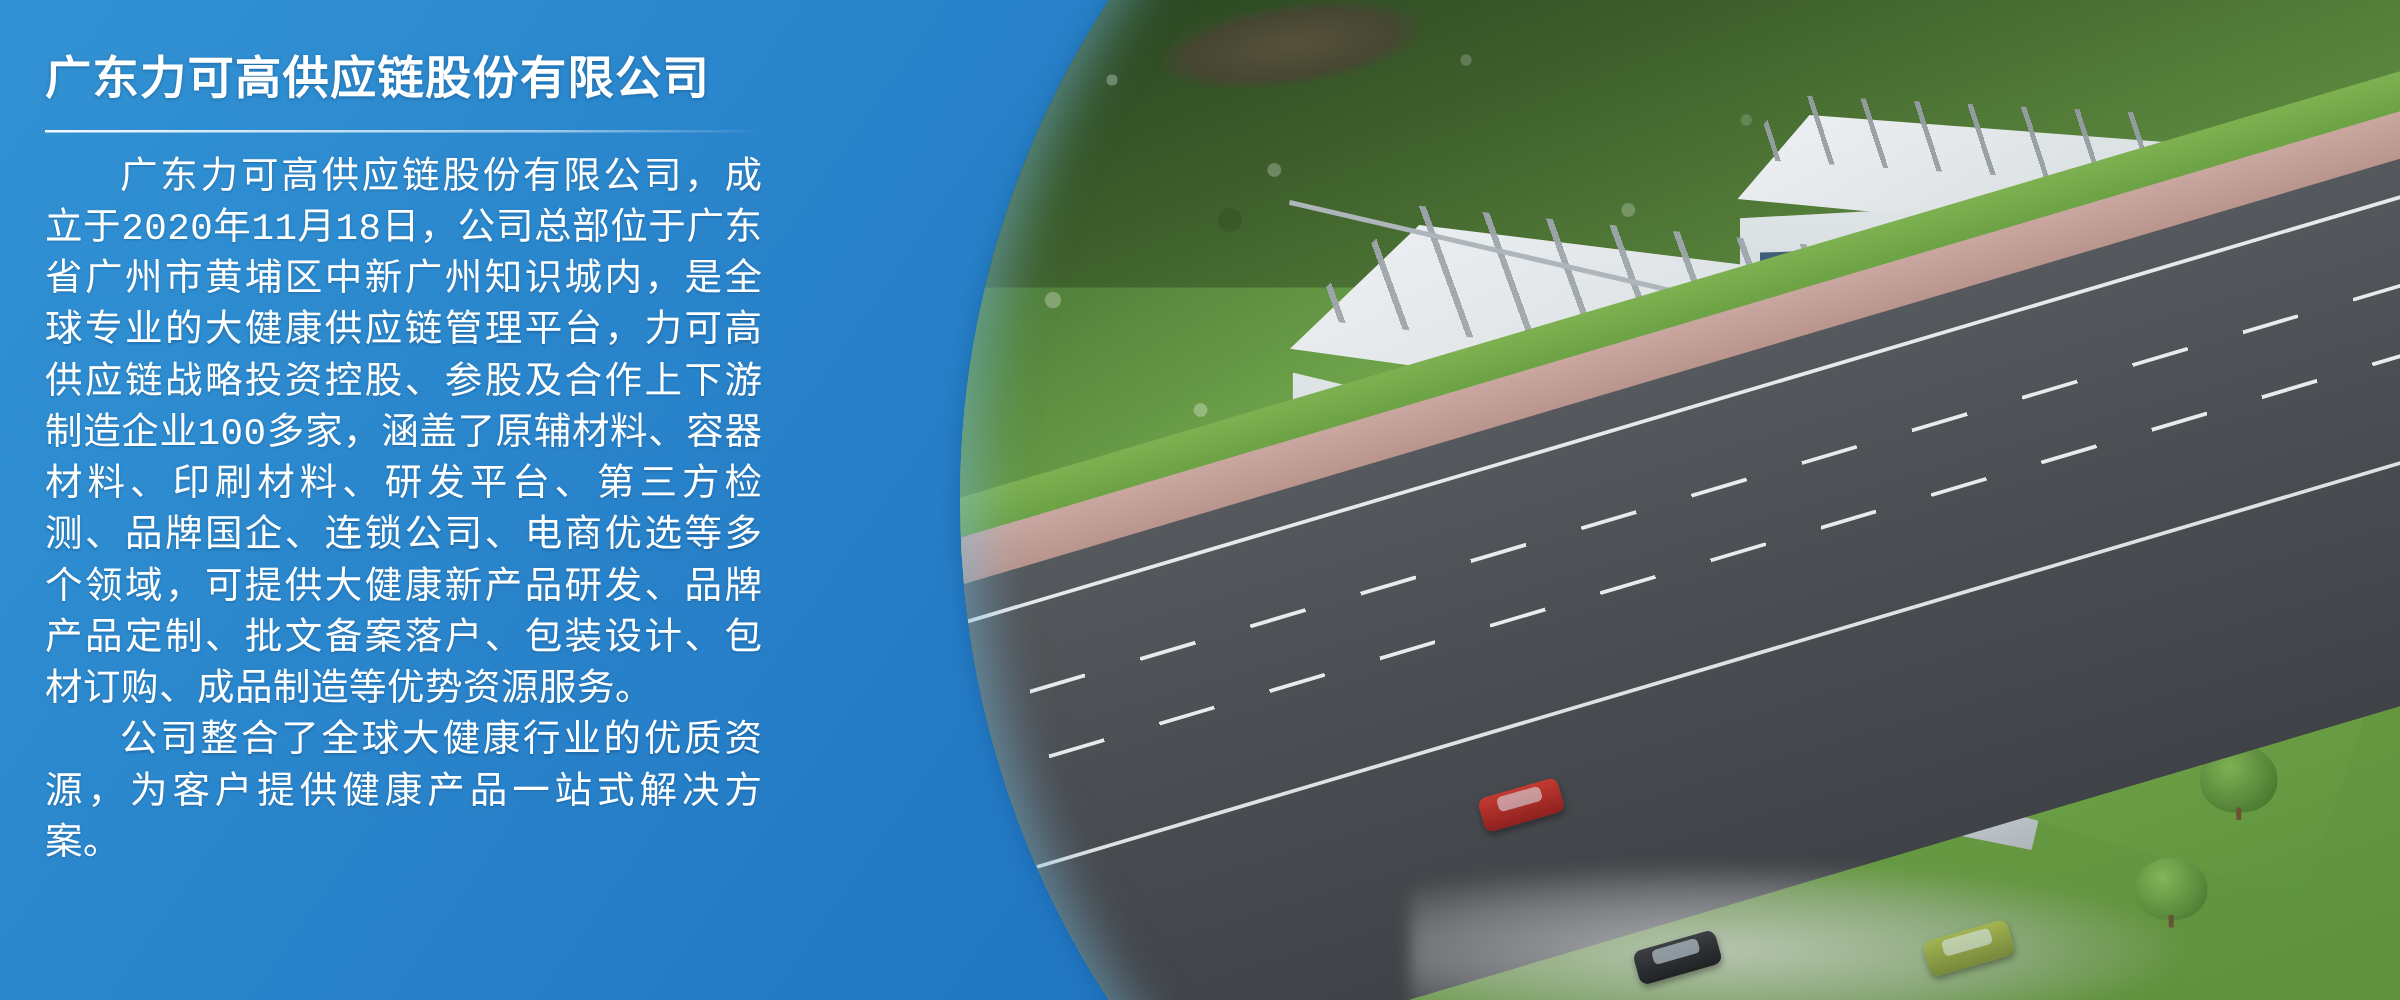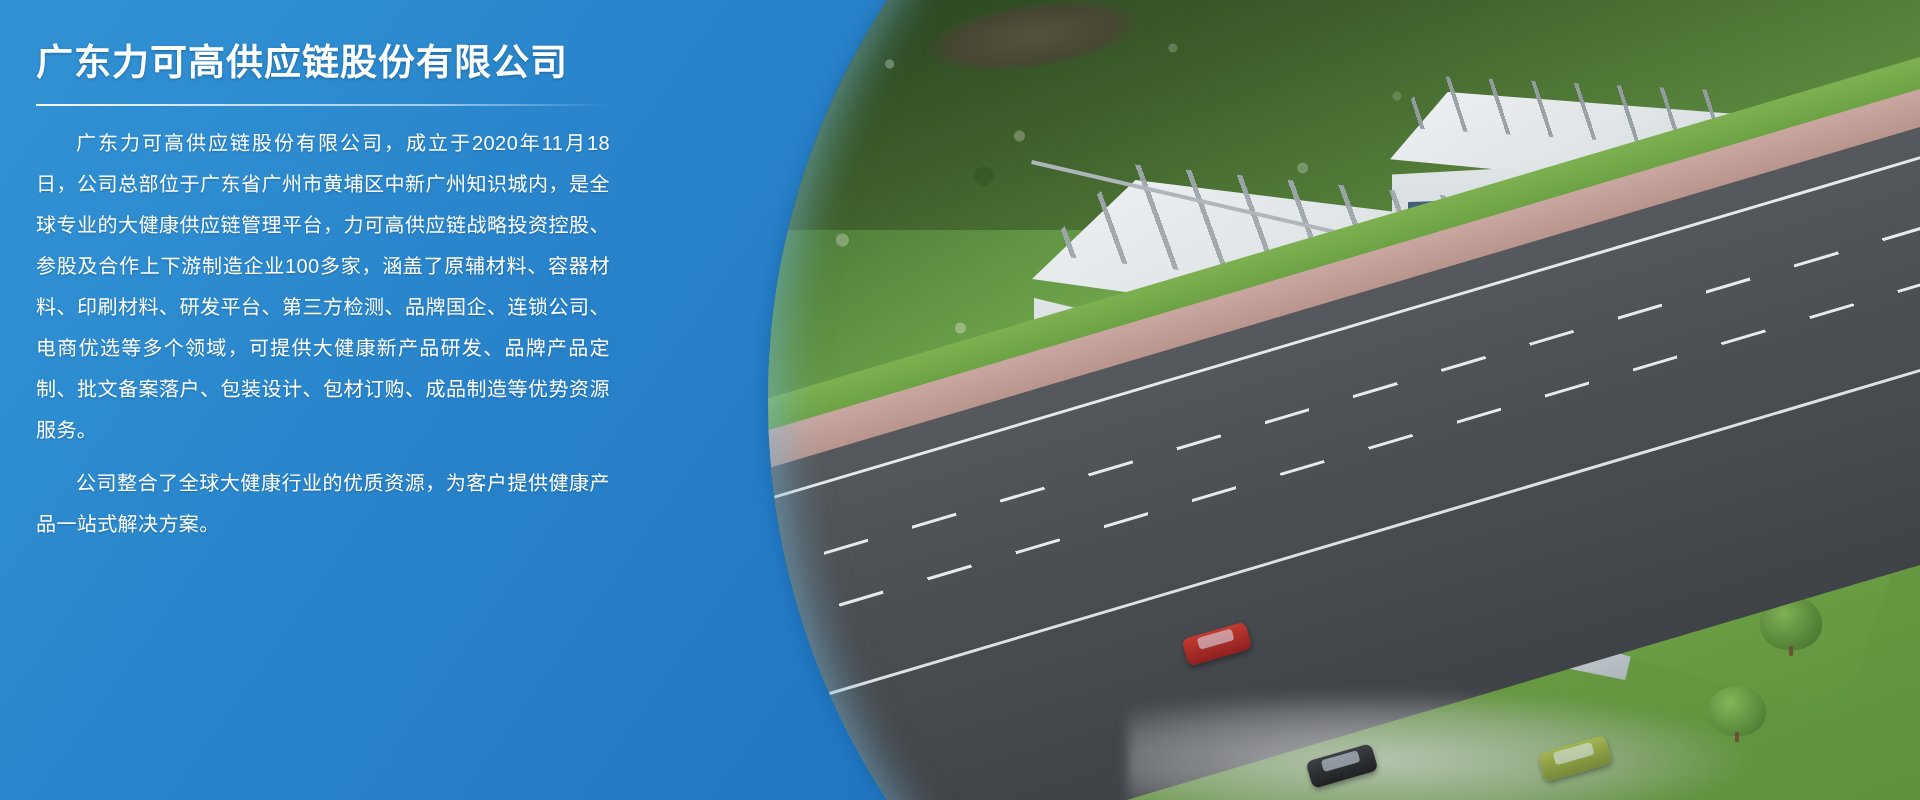--- a/index.html
+++ b/index.html
@@ -179,25 +179,25 @@
   #company-title {
     color:#ffffff; font-size:37px; font-weight:700; letter-spacing:1px;
     line-height:1.25; text-shadow:0 1px 3px rgba(0,40,80,.35);
     white-space:nowrap;
   }
   #title-rule {
     margin-top:18px; width:100%; height:2px;
     background:linear-gradient(90deg,rgba(255,255,255,.95) 0%,rgba(255,255,255,.55) 70%,rgba(255,255,255,0) 100%);
   }
   .para {
-    color:#ffffff; font-size:20px; line-height:41px; letter-spacing:.4px;
-    text-indent:2em; text-align:justify; text-shadow:0 1px 2px rgba(0,40,80,.28);
+    color:#ffffff; font-size:30px; line-height:41px; letter-spacing:.4px;
+    text-indent:2em; text-align:justify; text-shadow:0 1px 2px rgba(0,40,80,.28);font-family:Liberation Mono, monospace;
   }
   #para-1 { margin-top:17px; }
-  #para-2 { margin-top:12px; }
+  #para-2 { margin-top:0; }
 </style>
 </head>
 <body>
 
 <div id="banner">
 
   <div class="arc" id="arc-band-outer"></div>
   <div class="arc" id="arc-band-mid"></div>
   <div class="arc" id="arc-band-inner"></div>
   <div class="arc" id="arc-base-fill"></div>

